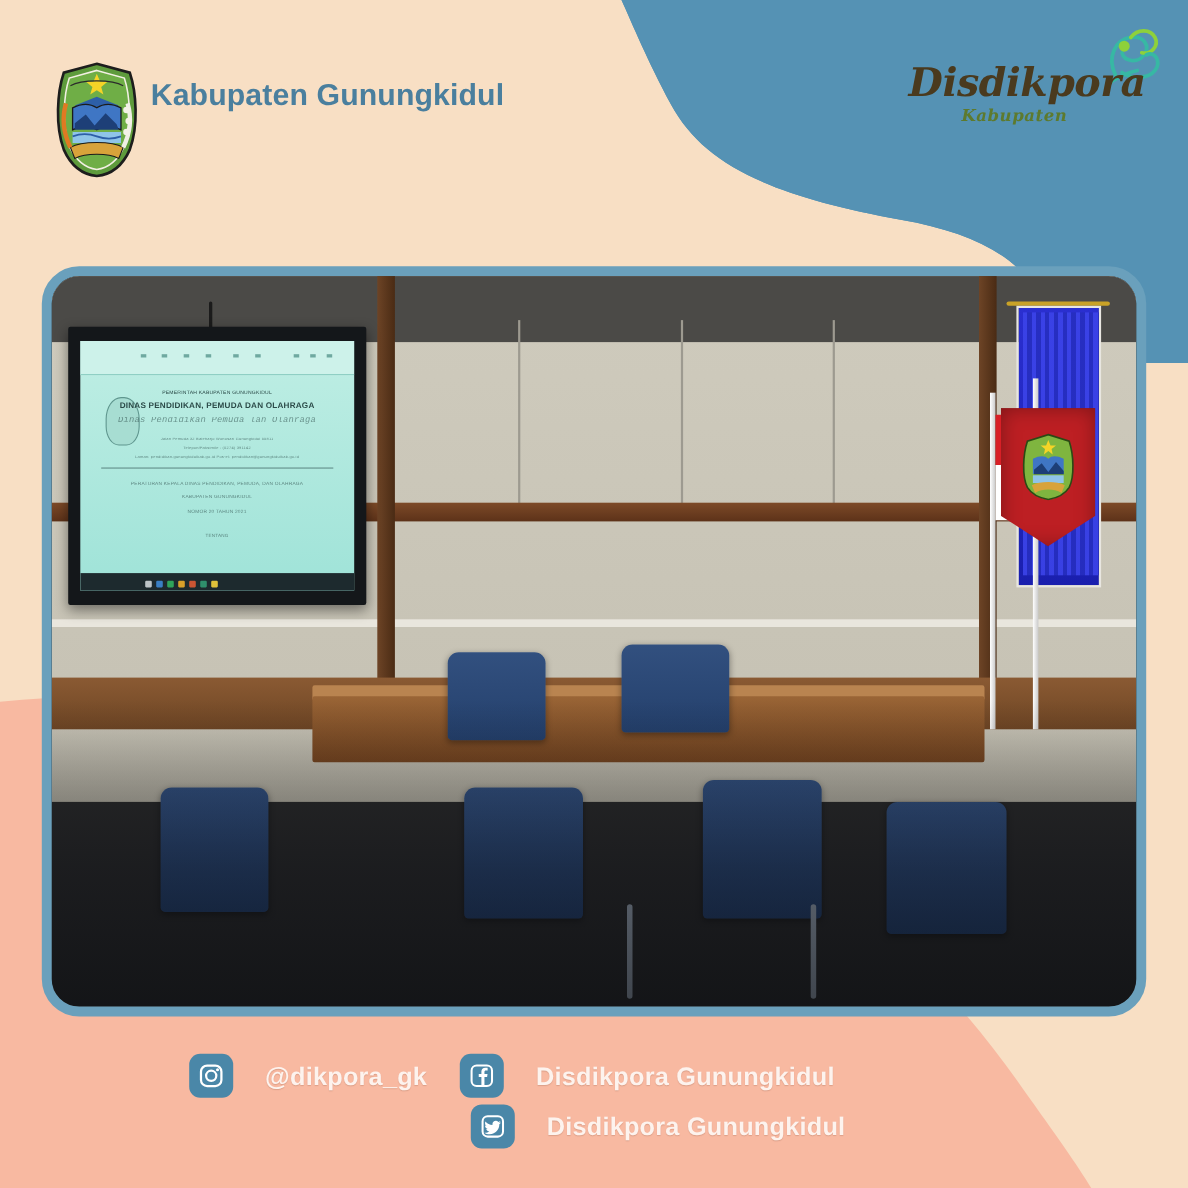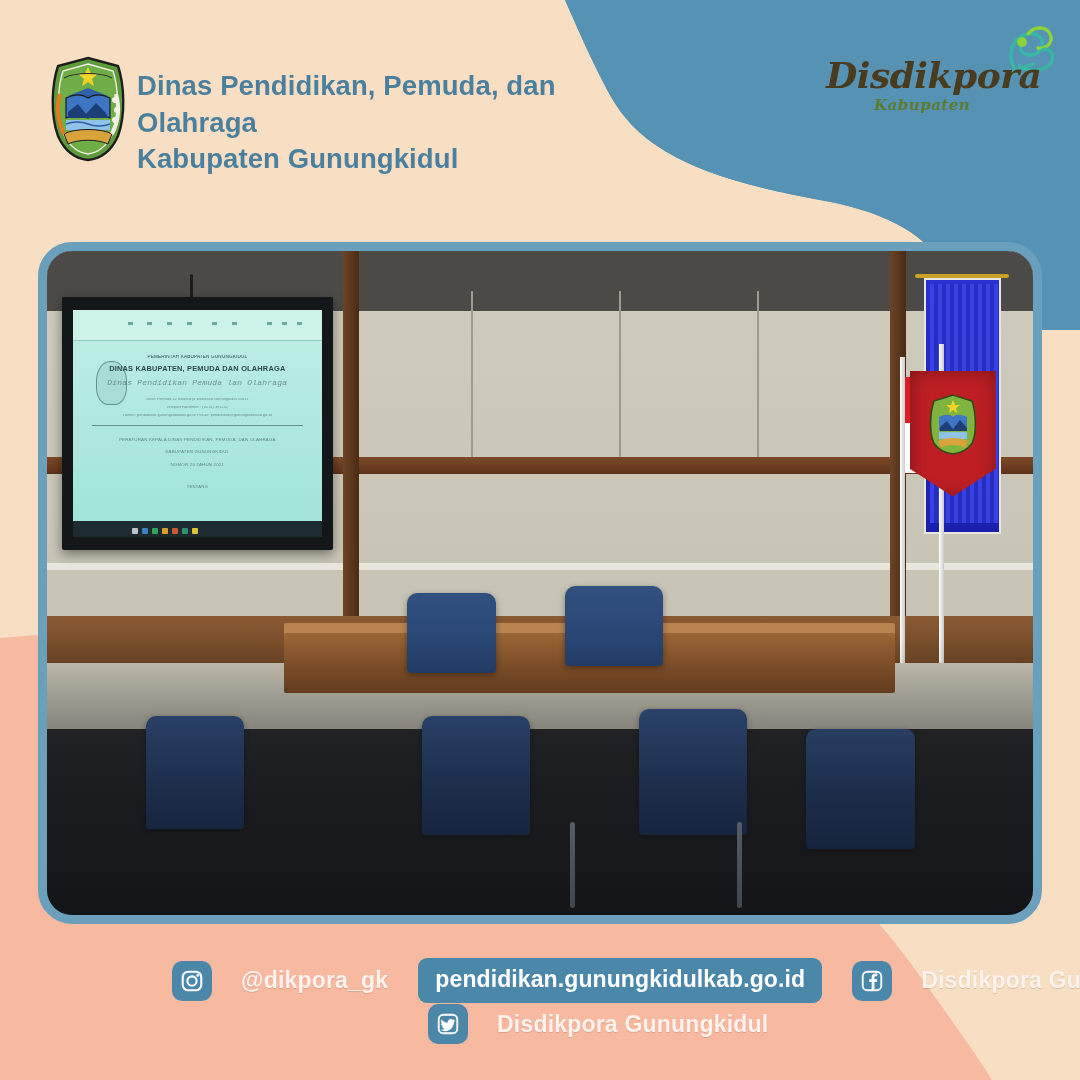--- a/index.html
+++ b/index.html
@@ -181,21 +181,20 @@
       <path d="M18,78 C28,72 56,72 66,78 L62,88 C52,83 32,83 22,88 Z" fill="#d8a33a" stroke="#1b1b1b" stroke-width="1"></path>
       <path d="M14,38 C10,52 12,66 18,78" stroke="#e07a22" stroke-width="4" fill="none"></path>
       <path d="M70,38 C74,52 72,66 66,78" stroke="#f0efe6" stroke-width="4" fill="none"></path>
       <circle cx="69" cy="44" r="3" fill="#f4f2e6"></circle>
         <circle cx="71" cy="54" r="3" fill="#f4f2e6"></circle>
       <circle cx="69" cy="64" r="3" fill="#f4f2e6"></circle>
       <path d="M18,22 C28,16 56,16 66,22" stroke="#2b2b2b" stroke-width="1" fill="none"></path>
     </svg>
 
     <div class="org-title">
-      <span>Dinas Pendidikan, Pemuda, dan Olahraga</span>
       <span class="l2">Kabupaten Gunungkidul</span>
     </div>
   </div>
 
   <div class="gk-mark">
     <svg class="gk-orn" viewBox="0 0 78 72">
       <path d="M30,46 C22,30 30,14 44,12 C56,10 62,20 56,28 C50,36 38,34 36,26" stroke="#37b8a4" stroke-width="3.4" fill="none" stroke-linecap="round"></path>
       <path d="M44,12 C50,4 62,4 66,12 C70,20 62,28 54,26" stroke="#8ed13a" stroke-width="3.4" fill="none" stroke-linecap="round"></path>
       <path d="M36,44 C44,50 60,50 66,42 C72,34 66,24 58,28" stroke="#37b8a4" stroke-width="3.4" fill="none" stroke-linecap="round"></path>
       <path d="M24,54 C32,48 40,44 50,42" stroke="#37b8a4" stroke-width="3.2" fill="none" stroke-linecap="round"></path>
@@ -248,21 +247,21 @@
               <span class="scr-tool-dot" style="left:46%"></span>
             <span class="scr-tool-dot" style="left:56%"></span>
               <span class="scr-tool-dot" style="left:64%"></span>
             <span class="scr-tool-dot" style="left:78%"></span>
               <span class="scr-tool-dot" style="left:84%"></span>
             <span class="scr-tool-dot" style="left:90%"></span>
           </div>
           <div class="scr-doc">
             <div class="scr-logo"></div>
             <div class="scr-l scr-h1" style="top:4%">PEMERINTAH KABUPATEN GUNUNGKIDUL</div>
-            <div class="scr-l scr-h2" style="top:10%">DINAS KABUPATEN, PEMUDA DAN OLAHRAGA</div>
+            <div class="scr-l scr-h2" style="top:10%">DINAS PENDIDIKAN, PEMUDA DAN OLAHRAGA</div>
             <div class="scr-l scr-hand" style="top:19%">Dinas Pendidikan Pemuda lan Olahraga</div>
             <div class="scr-l scr-sm" style="top:31%">Jalan Pemuda 32 Baleharjo Wonosari Gunungkidul 55811</div>
             <div class="scr-l scr-sm" style="top:36%">Telepon/Faksimile : (0274) 391142</div>
             <div class="scr-l scr-sm" style="top:41%">Laman: pendidikan.gunungkidulkab.go.id Pos-el: pendidikan@gunungkidulkab.go.id</div>
             <div class="scr-rule" style="top:48%"></div>
             <div class="scr-l scr-sm" style="top:56%;font-size:4.4px">PERATURAN KEPALA DINAS PENDIDIKAN, PEMUDA, DAN OLAHRAGA</div>
             <div class="scr-l scr-sm" style="top:64%;font-size:4.4px">KABUPATEN GUNUNGKIDUL</div>
             <div class="scr-l scr-sm" style="top:72%;font-size:4.4px">NOMOR  20  TAHUN 2021</div>
             <div class="scr-l scr-sm" style="top:86%;font-size:4.2px">TENTANG</div>
           </div>
@@ -371,21 +370,20 @@
 
       <span class="sico">
         <svg viewBox="0 0 28 28" width="26" height="26">
           <rect x="4" y="4" width="20" height="20" rx="6" fill="none" stroke="#fff" stroke-width="2.2"></rect>
           <circle cx="14" cy="14" r="5" fill="none" stroke="#fff" stroke-width="2.2"></circle>
           <circle cx="20.2" cy="8" r="1.5" fill="#fff"></circle>
         </svg>
       </span>
       <span class="slabel">@dikpora_gk</span>
 
-      <span class="url-pill">pendidikan.gunungkidulkab.go.id</span>
 
       <span class="sico gap">
         <svg viewBox="0 0 28 28" width="26" height="26">
           <rect x="4" y="4" width="20" height="20" rx="5" fill="none" stroke="#fff" stroke-width="2"></rect>
           <path d="M16.6,24V15.2h2.6l0.4-3h-3v-1.9c0-0.9,0.25-1.5,1.5-1.5h1.6V6.1C19.4,6.05,18.5,6,17.4,6 c-2.25,0-3.8,1.4-3.8,3.9v2.3H11v3h2.6V24H16.6z" fill="#fff"></path>
         </svg>
       </span>
       <span class="slabel">Disdikpora Gunungkidul</span>
     </div>
 

